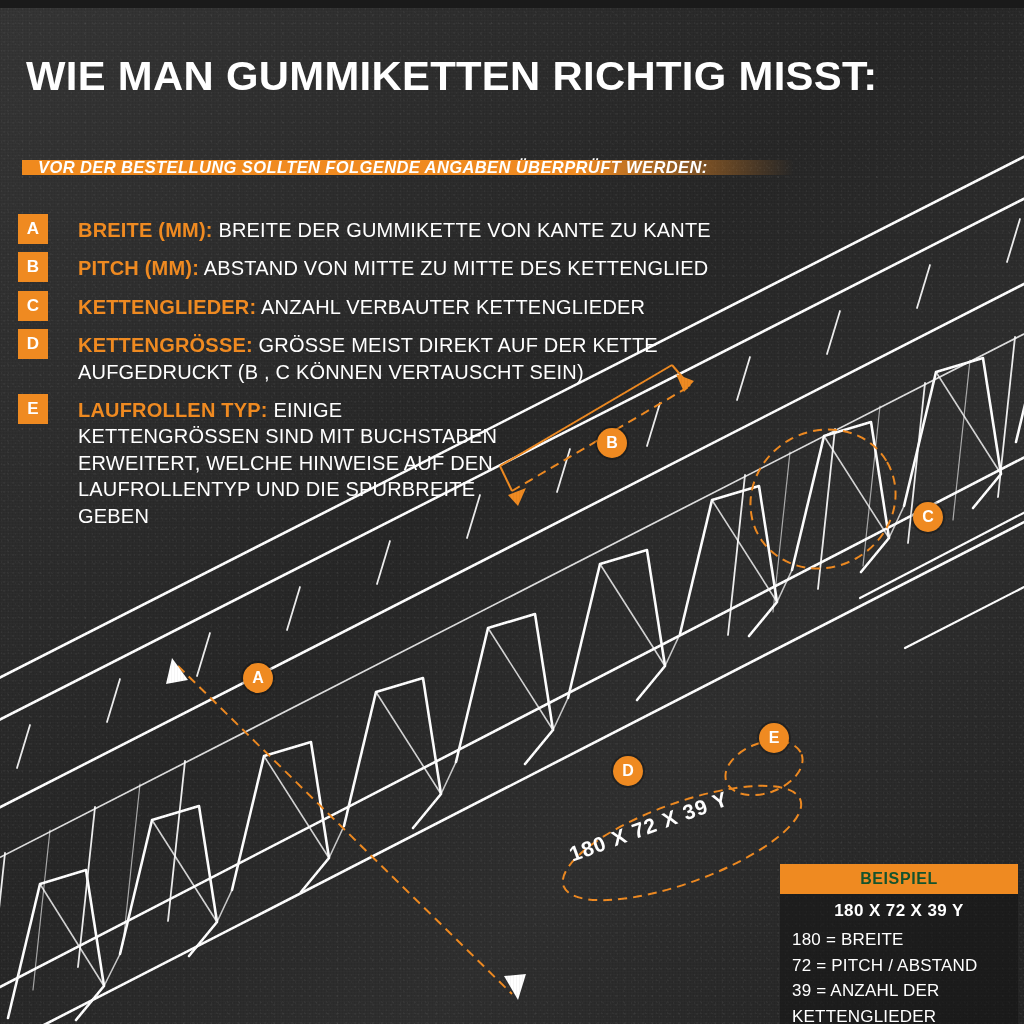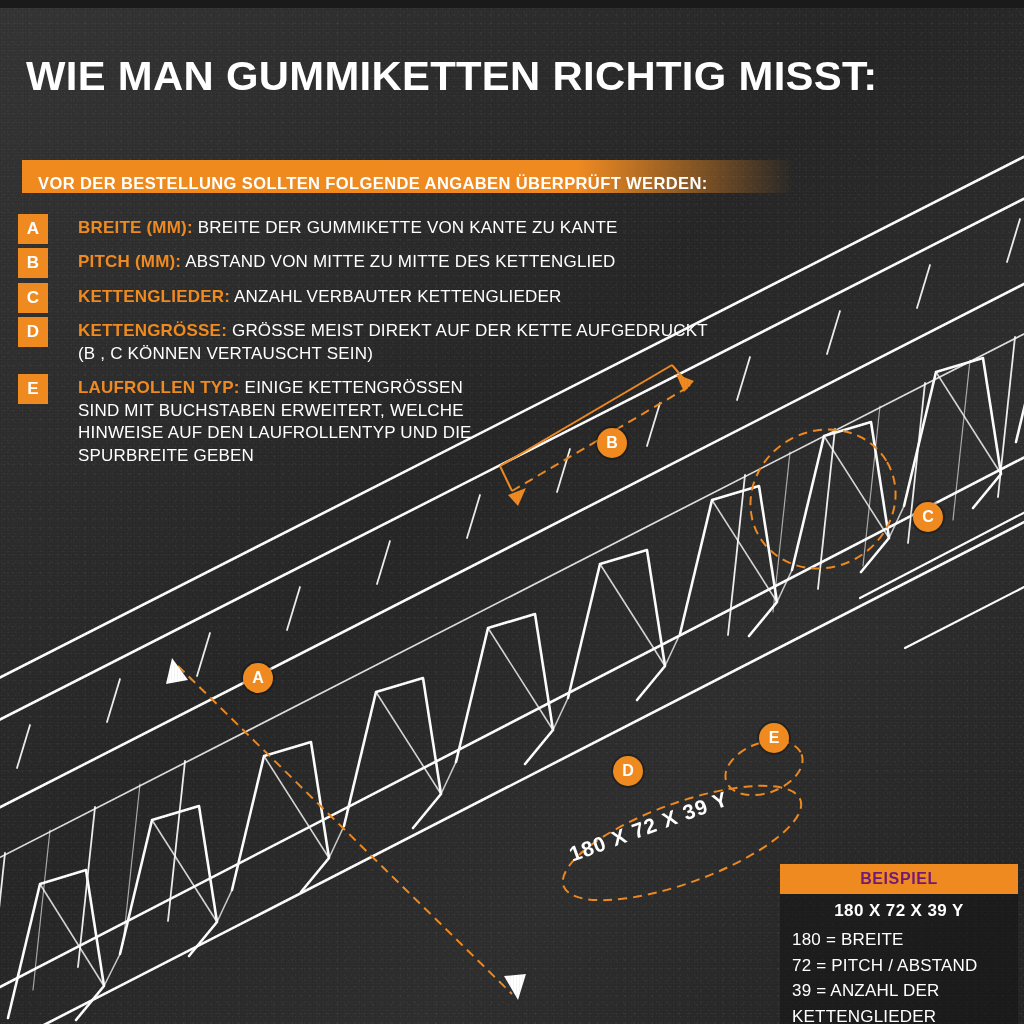--- a/index.html
+++ b/index.html
@@ -55,24 +55,25 @@
     text-transform: uppercase;
     transform: scaleX(1.02);
     transform-origin: left top;
     white-space: nowrap;
   }
   .subbar {
     position: absolute;
     left: 22px;
     top: 152px;
     width: 772px;
-    height: 33px;
+    height: 15px;
     background: linear-gradient(90deg, #f08a1e 0%, #ef8a21 72%, rgba(239,138,33,0.0) 100%);
     display: flex;
-    align-items: flex-end;
+    align-items: center;
+    font-style: italic;
   }
   .subbar span {
     padding-left: 16px;
     font-size: 16.5px;
     font-weight: bold;
     letter-spacing: .4px;
     color: #ffffff;
     text-transform: uppercase;
     white-space: nowrap;
   }
@@ -95,21 +96,21 @@
     background: #ef8a21;
     color: #ffffff;
     font-size: 17px;
     font-weight: bold;
     display: flex;
     align-items: center;
     justify-content: center;
   }
   .rowtext {
     margin-left: 60px;
-    font-size: 17px;
+    font-size: 20px;
     line-height: 1.32;
     color: #ffffff;
     letter-spacing: .2px;
     text-transform: uppercase;
     padding-top: 3px;
   }
   .rowtext b {
     color: #ef8a21;
     font-weight: bold;
   }
@@ -138,21 +139,21 @@
   }
   .example-header {
     background: #ef8a21;
     height: 30px;
     display: flex;
     align-items: center;
     justify-content: center;
     font-size: 16px;
     font-weight: bold;
     letter-spacing: .6px;
-    color: #701a75;
+    color: #14532d;
     text-transform: uppercase;
   }
   .example-code {
     text-align: center;
     font-size: 17px;
     font-weight: bold;
     color: #ffffff;
     padding: 7px 0 6px;
     letter-spacing: .4px;
   }

